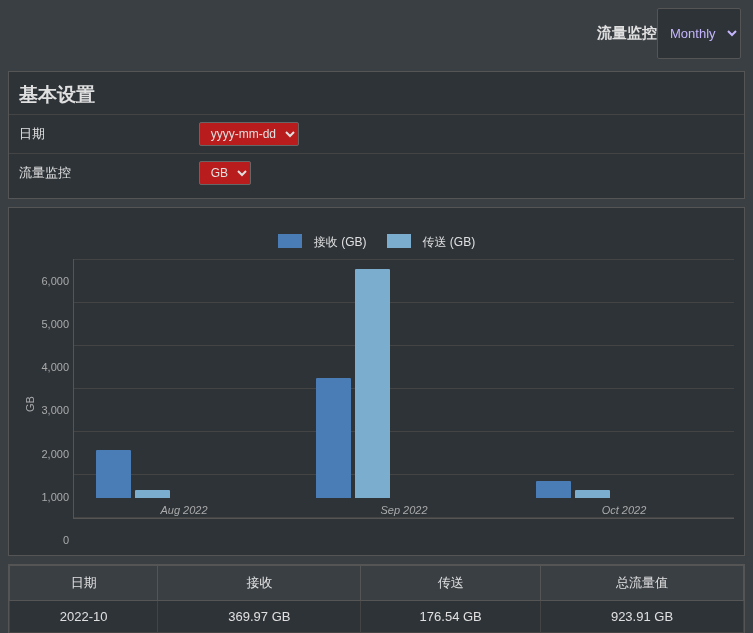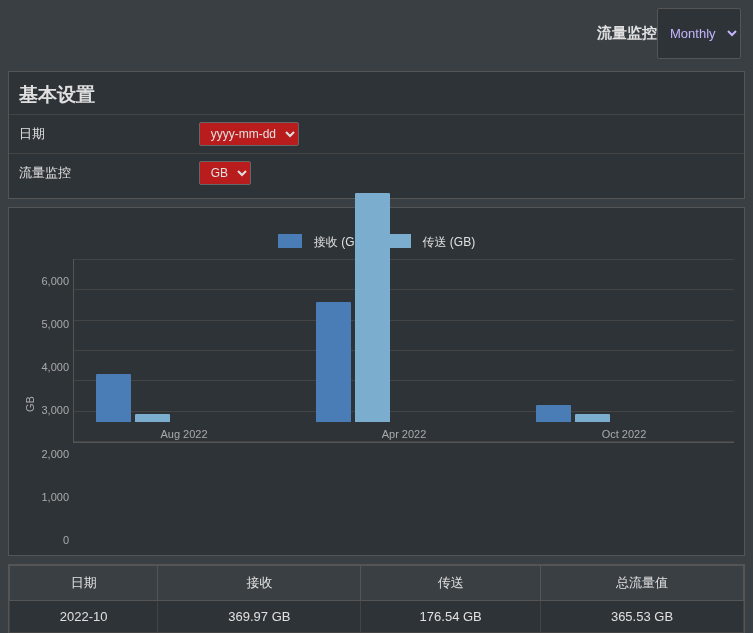--- a/index.html
+++ b/index.html
@@ -102,24 +102,25 @@
     }
     .y-label {
       font-size: 11px;
       color: #aaa;
       line-height: 1;
     }
     .bars-area {
       flex: 1;
       display: flex;
       align-items: flex-end;
-      height: 184px;
+      height: 260px;
       position: relative;
       border-left: 1px solid #555;
       border-bottom: 1px solid #555;
+      font-style: italic;
     }
     .grid-lines {
       position: absolute;
       top: 0; left: 0; right: 0; bottom: 0;
       display: flex;
       flex-direction: column;
       justify-content: space-between;
       pointer-events: none;
     }
     .grid-line {
@@ -271,21 +272,21 @@
             <div class="bar bar-send" style="height: calc(270px * 185.36 / 6000);"></div>
           </div>
           <span class="month-label">Aug 2022</span>
         </div>
 
         <div class="month-group">
           <div class="bars-row">
             <div class="bar bar-receive" style="height: calc(270px * 2676.47 / 6000);"></div>
             <div class="bar bar-send" style="height: calc(270px * 5092.79 / 6000);"></div>
           </div>
-          <span class="month-label">Apr 2022</span>
+          <span class="month-label">Sep 2022</span>
         </div>
 
         <div class="month-group">
           <div class="bars-row">
             <div class="bar bar-receive" style="height: calc(270px * 369.97 / 6000);"></div>
             <div class="bar bar-send" style="height: calc(270px * 176.54 / 6000);"></div>
           </div>
           <span class="month-label">Oct 2022</span>
         </div>
       </div>
@@ -301,21 +302,21 @@
         <th>接收</th>
         <th>传送</th>
         <th>总流量值</th>
       </tr>
     </thead>
     <tbody>
       <tr>
         <td>2022-10</td>
         <td>369.97 GB</td>
         <td>176.54 GB</td>
-        <td>365.53 GB</td>
+        <td>923.91 GB</td>
       </tr>
       <tr>
         <td>2022-08</td>
         <td>1,073.99 GB</td>
         <td>185.36 GB</td>
         <td>1,259.35 GB</td>
       </tr>
     </tbody>
   </table>
 </div>

